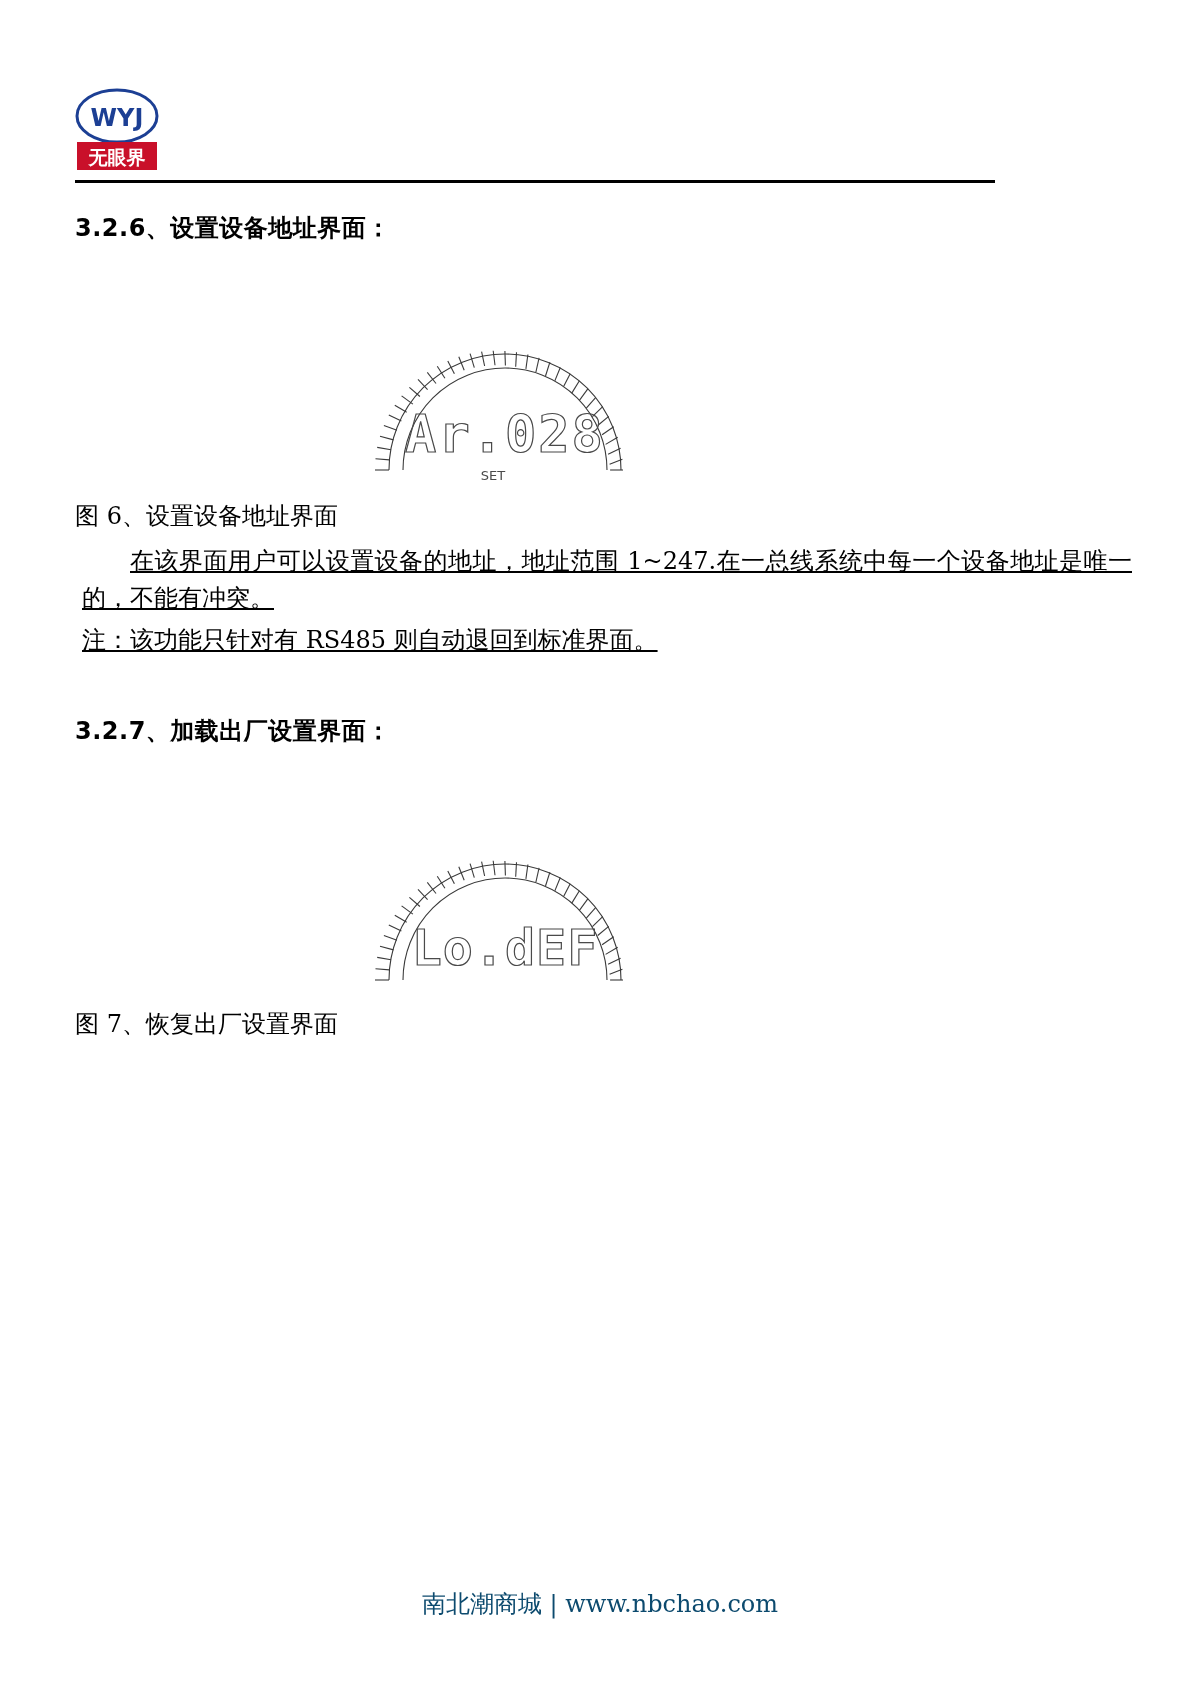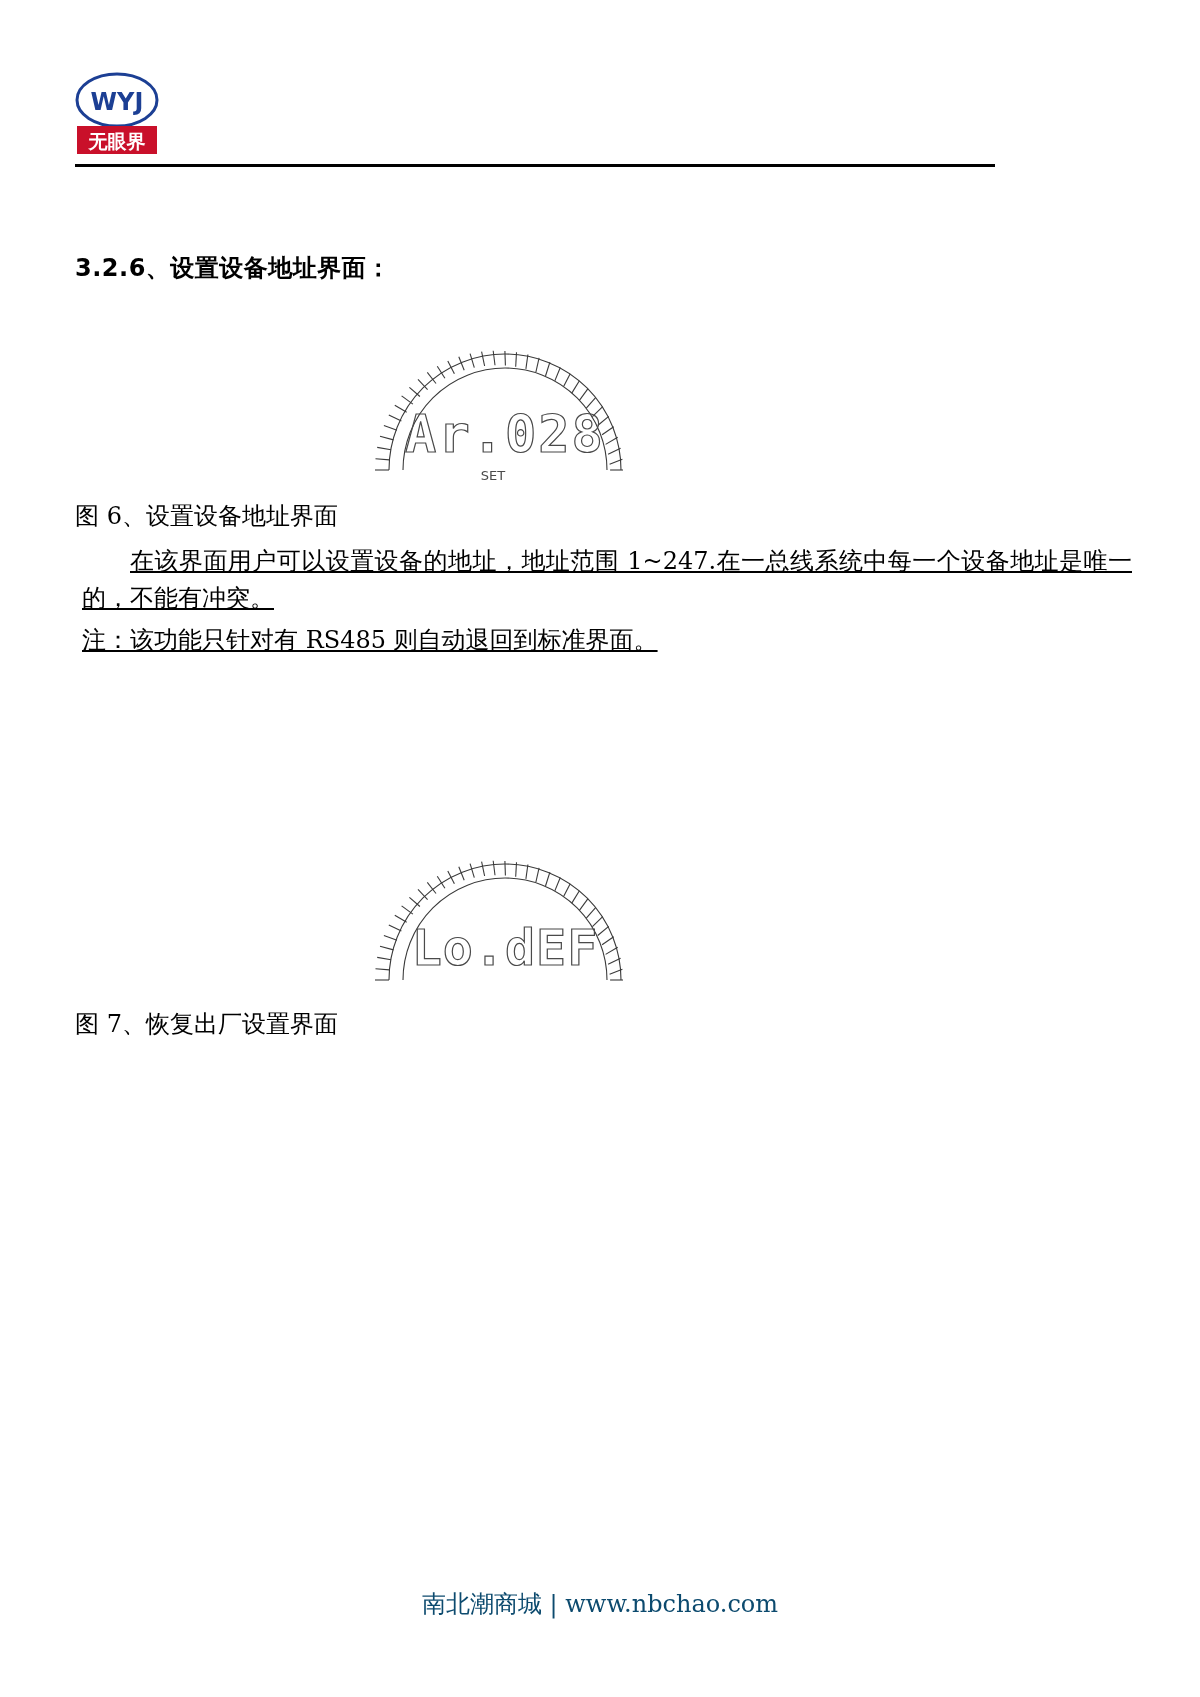--- a/index.html
+++ b/index.html
@@ -19,21 +19,21 @@
     position: absolute;
     left: 0; top: 0;
     width: 1200px;
     height: 1697px;
   }
 
   
   .header {
     position: absolute;
     left: 75px;
-    top: 72px;
+    top: 88px;
     width: 1050px;
     height: 96px;
   }
   .logo {
     position: absolute;
     left: 0;
     top: 0;
     width: 84px;
     height: 84px;
   }
@@ -116,21 +116,21 @@
       <svg width="84" height="84" viewBox="0 0 84 84" xmlns="http://www.w3.org/2000/svg">
         <ellipse cx="42" cy="28" rx="40" ry="26" fill="none" stroke="#1c3f94" stroke-width="3"></ellipse>
         <text x="42" y="38" text-anchor="middle" font-family="DejaVu Sans, sans-serif" font-size="24" font-weight="bold" fill="#1c3f94">WYJ</text>
         <rect x="2" y="54" width="80" height="28" fill="#c9102a"></rect>
         <text x="42" y="76" text-anchor="middle" font-family="DejaVu Sans, sans-serif" font-size="19" font-weight="bold" fill="#ffffff">无眼界</text>
       </svg>
     </div>
     <div class="header-rule"></div>
   </div>
 
-  <div class="section-heading" style="left:75px; top:212px;margin-top:40px;">3.2.6、设置设备地址界面：</div>
+  <div class="section-heading" style="left:75px; top:212px;">3.2.6、设置设备地址界面：</div>
 
   <div class="meter" style="left:375px; top:300px;text-align:center;">
     <svg width="260" height="190" viewBox="0 0 260 190" xmlns="http://www.w3.org/2000/svg">
       <g stroke="#3a3a3a" stroke-width="1.1" fill="none">
 
         <path d="M 14 170 A 116 116 0 0 1 246 170"></path>
 
         <path d="M 28 170 A 102 102 0 0 1 232 170"></path>
 
         <g>
@@ -175,20 +175,21 @@
       <text x="118" y="180" text-anchor="middle" font-family="DejaVu Sans, sans-serif" font-size="13" fill="#4a4a4a">SET</text>
     </svg>
   </div>
 
   <div class="figure-caption" style="top:500px;">图 6、设置设备地址界面</div>
 
   <div class="para indent" style="top:543px;">在该界面用户可以设置设备的地址，地址范围 1~247.在一总线系统中每一个设备地址是唯一的，不能有冲突。</div>
 
   <div class="para" style="top:622px;">注：该功能只针对有 RS485 则自动退回到标准界面。</div>
 
+  <div class="section-heading" style="left:75px; top:715px;">3.2.7、加载出厂设置界面：</div>
 
   <div class="meter" style="left:375px; top:810px;">
     <svg width="260" height="190" viewBox="0 0 260 190" xmlns="http://www.w3.org/2000/svg">
       <g stroke="#3a3a3a" stroke-width="1.1" fill="none">
         <path d="M 14 170 A 116 116 0 0 1 246 170"></path>
         <path d="M 28 170 A 102 102 0 0 1 232 170"></path>
         <g>
           <line x1="14.0" y1="170.0" x2="0.0" y2="170.0"></line>
           <line x1="14.5" y1="159.9" x2="0.5" y2="158.7"></line>
           <line x1="16.0" y1="149.8" x2="2.2" y2="147.4"></line>

